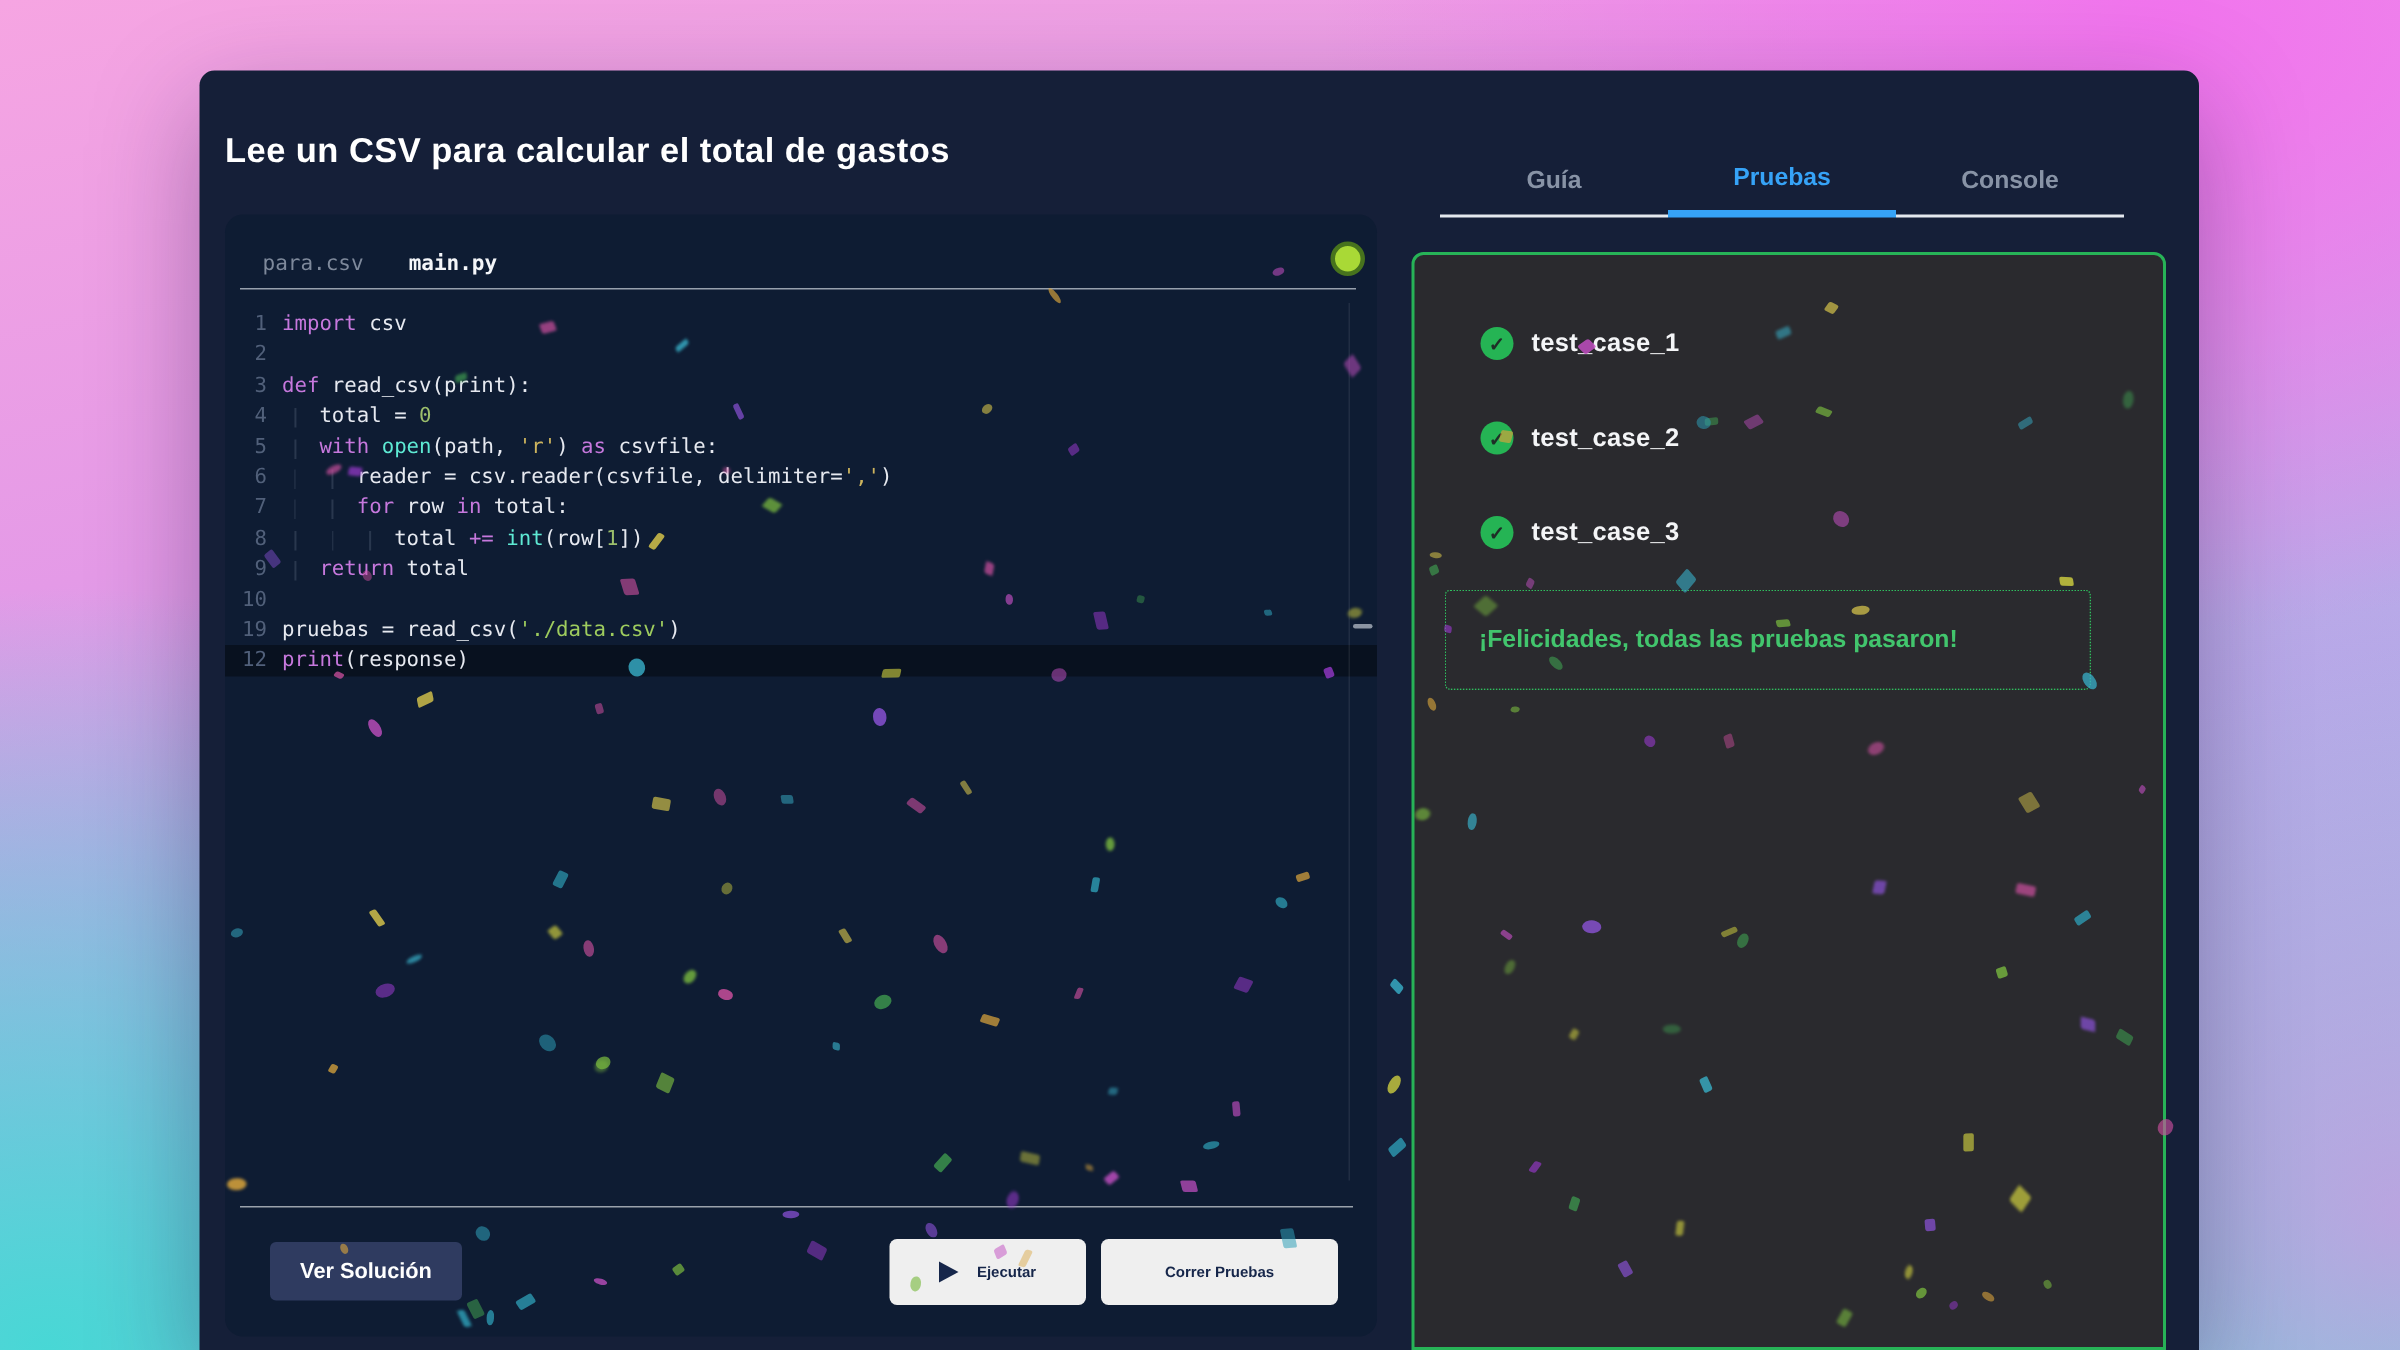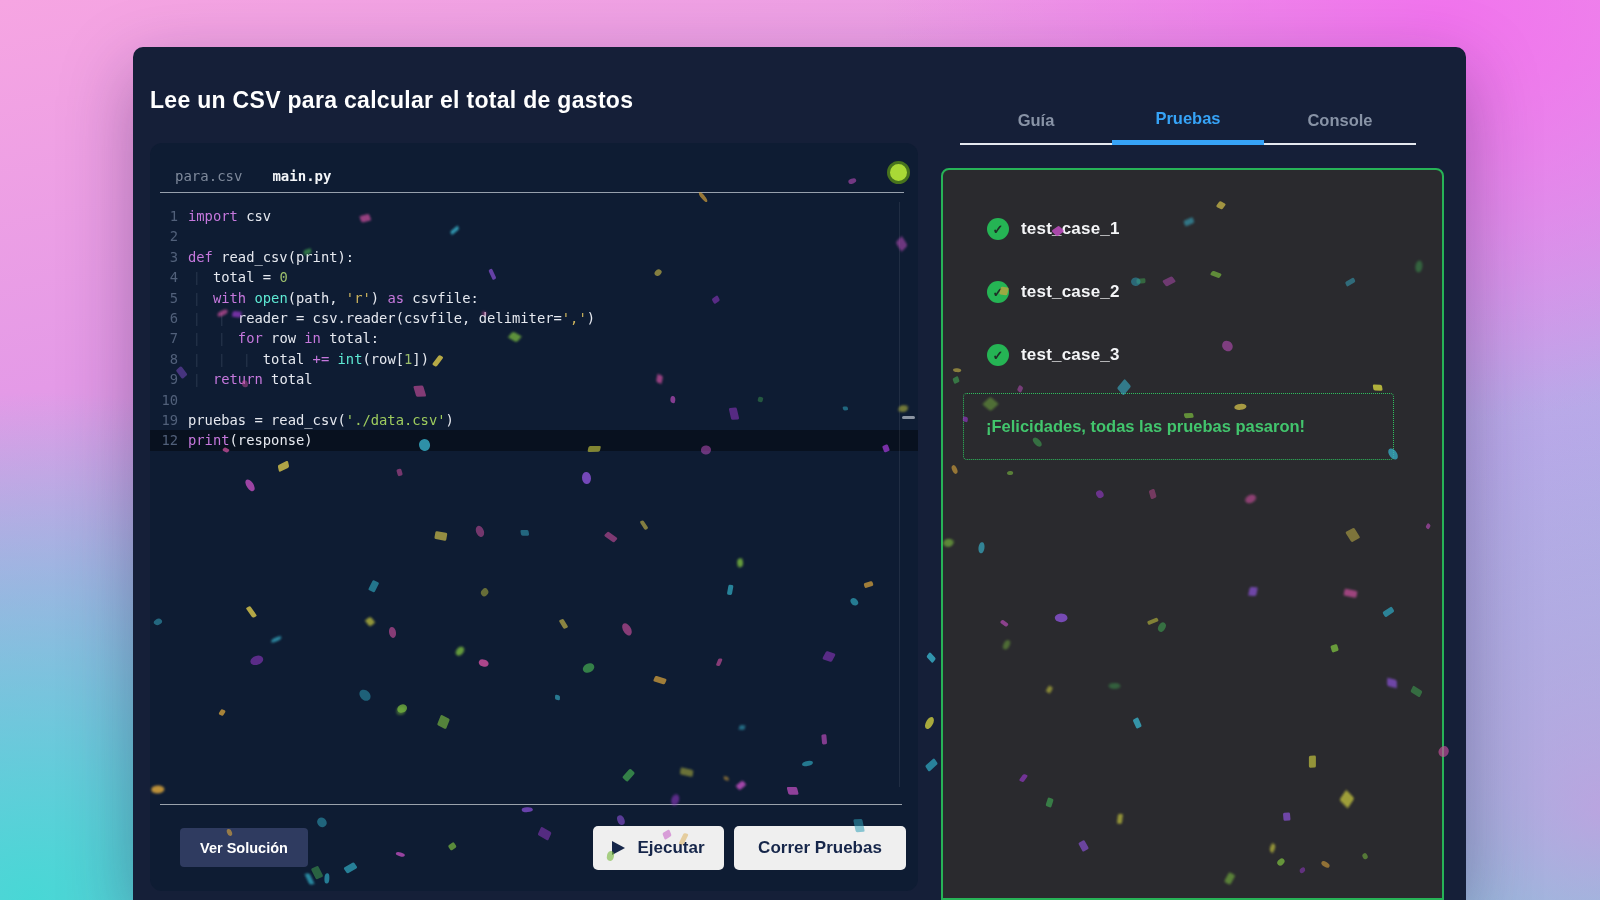--- a/index.html
+++ b/index.html
@@ -87,25 +87,25 @@
     position:absolute; left:10px; right:16px; bottom:86px; height:1px; background:#9aa2ac;
   }
   .btn-solution {
     position:absolute; left:30px; bottom:24px; width:128px; height:39px;
     background:#2f3b60; border:none; border-radius:4px;
     color:#ffffff; font-weight:bold; font-size:14.5px; font-family:inherit; cursor:pointer;
   }
   .btn-run, .btn-tests {
     position:absolute; bottom:21px; height:44px;
     border:none; border-radius:5px;
-    color:#16264a; font-weight:bold; font-size:17px; font-family:inherit; cursor:pointer;
+    color:#16264a; font-weight:bold; font-size:10px; font-family:inherit; cursor:pointer;
     display:flex; align-items:center; justify-content:center; gap:12px;
   }
   .btn-run   { left:443px; width:131px; }
-  .btn-tests { left:584px; width:172px; }
+  .btn-tests { left:584px; width:158px; }
   .play-icon {
     width:0; height:0;
     border-left:13px solid #16264a;
     border-top:7.5px solid transparent;
     border-bottom:7.5px solid transparent;
   }
 
   
   .right-tabs {
     position:absolute; left:827px; top:50px; width:456px; height:48px;

